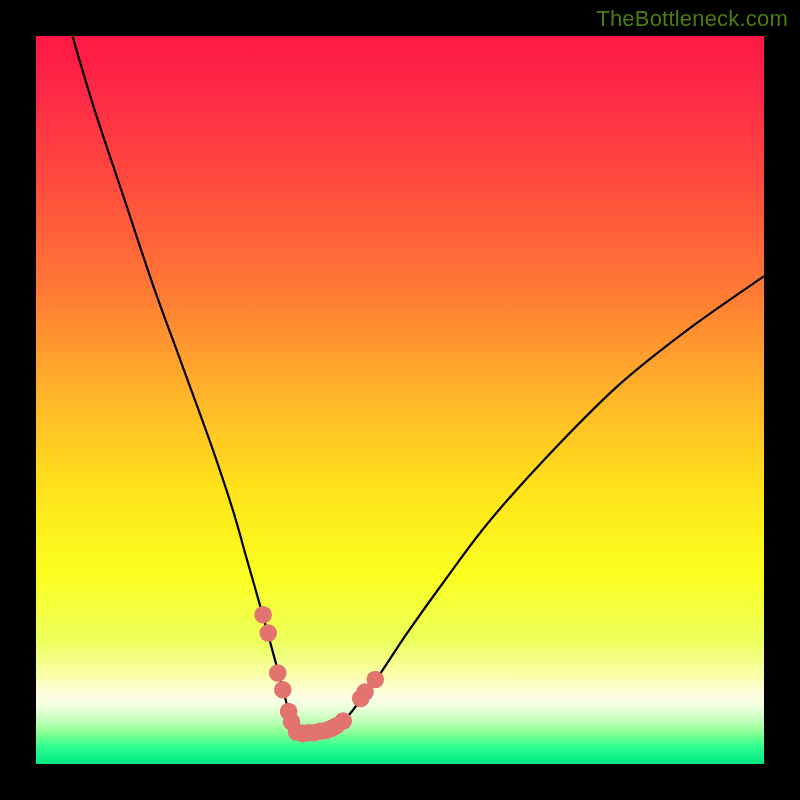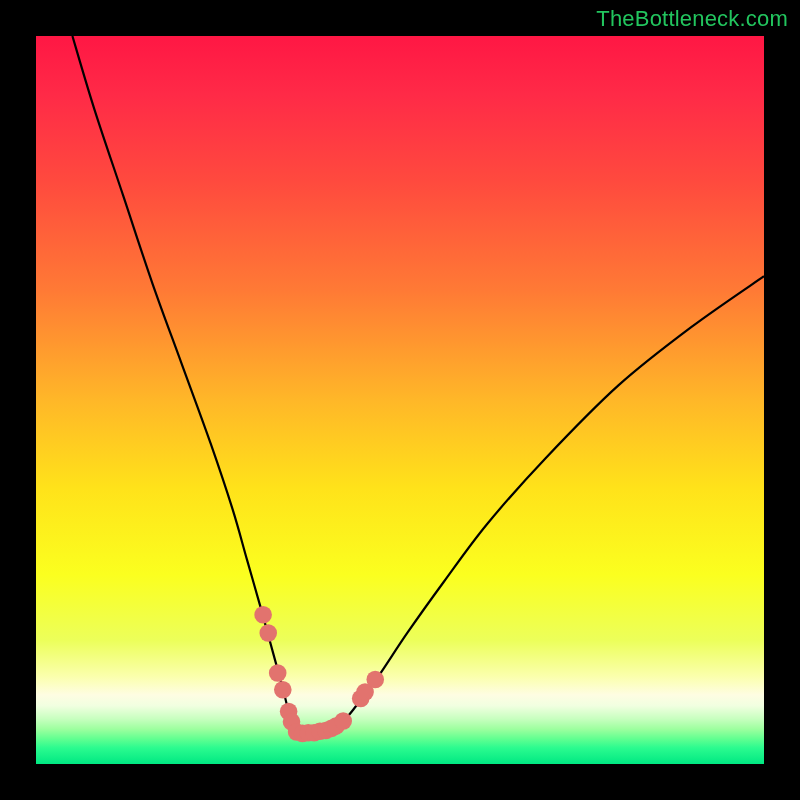--- a/index.html
+++ b/index.html
@@ -15,21 +15,21 @@
     width: 800px;
     height: 800px;
   }
   .watermark {
     position: absolute;
     top: 6px;
     right: 12px;
     font-family: Arial, Helvetica, sans-serif;
     font-size: 22px;
     font-weight: 500;
-    color: #22c55e;
+    color: #4d7c0f;
     letter-spacing: 0.2px;
     z-index: 10;
   }
   .plot-area {
     position: absolute;
     left: 36px;
     top: 36px;
     width: 728px;
     height: 728px;
   }

